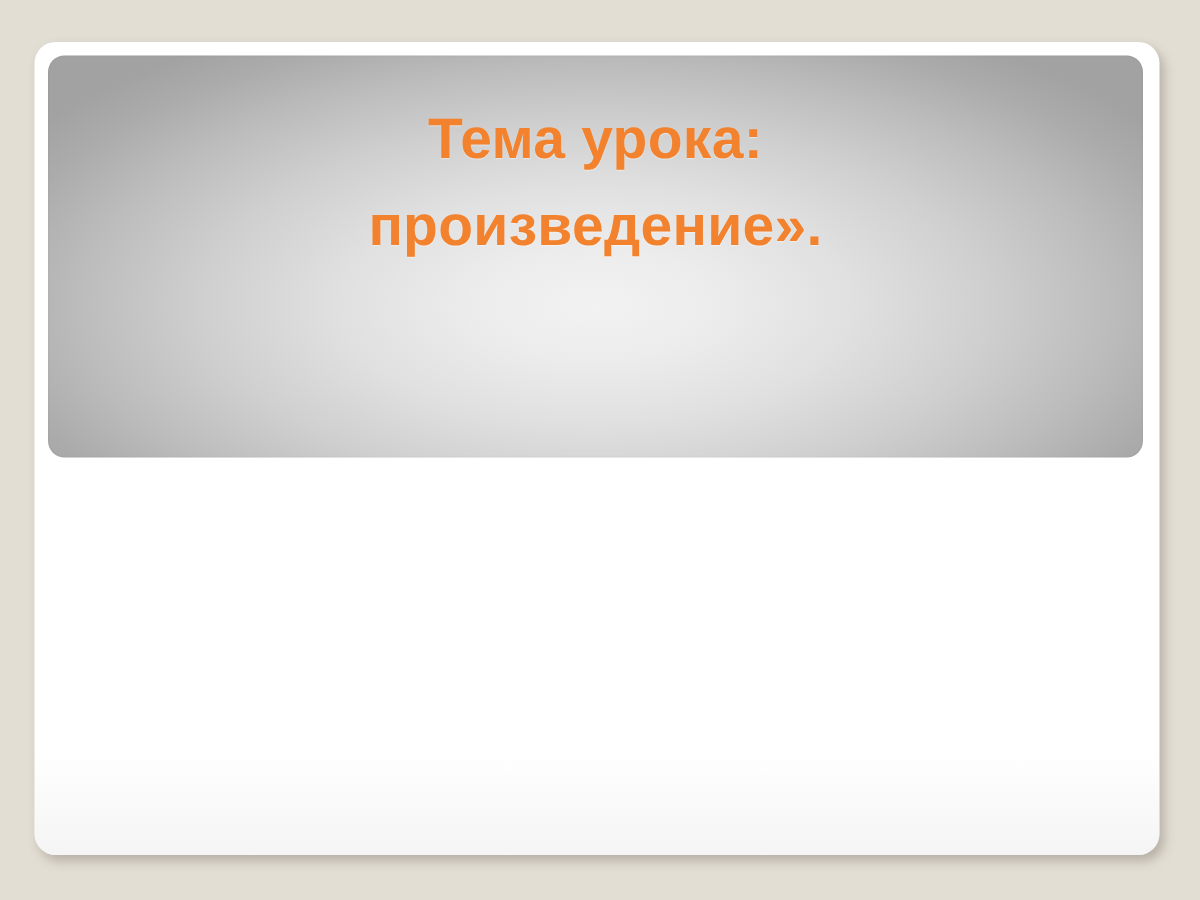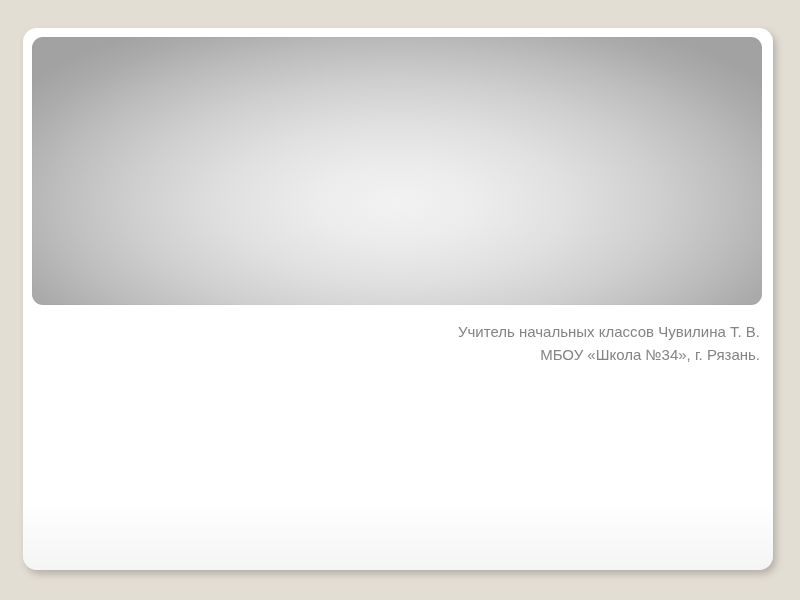--- a/index.html
+++ b/index.html
@@ -112,24 +112,22 @@
 </head>
 <body>
 
 <div id="slide-canvas">
 
   <div id="slide-card">
 
     <div id="title-panel">
 
       <div id="title-block">
+        <span class="title-line">Тема урока:</span>
+        <span class="title-line">произведение».</span>
       </div>
 
     </div>
 
-    <div id="subtitle-block">
-      <span class="subtitle-line">Учитель начальных классов Чувилина Т. В.</span>
-      <span class="subtitle-line">МБОУ «Школа №34», г. Рязань.</span>
-    </div>
 
   </div>
 
 </div>
 
 </body></html>

